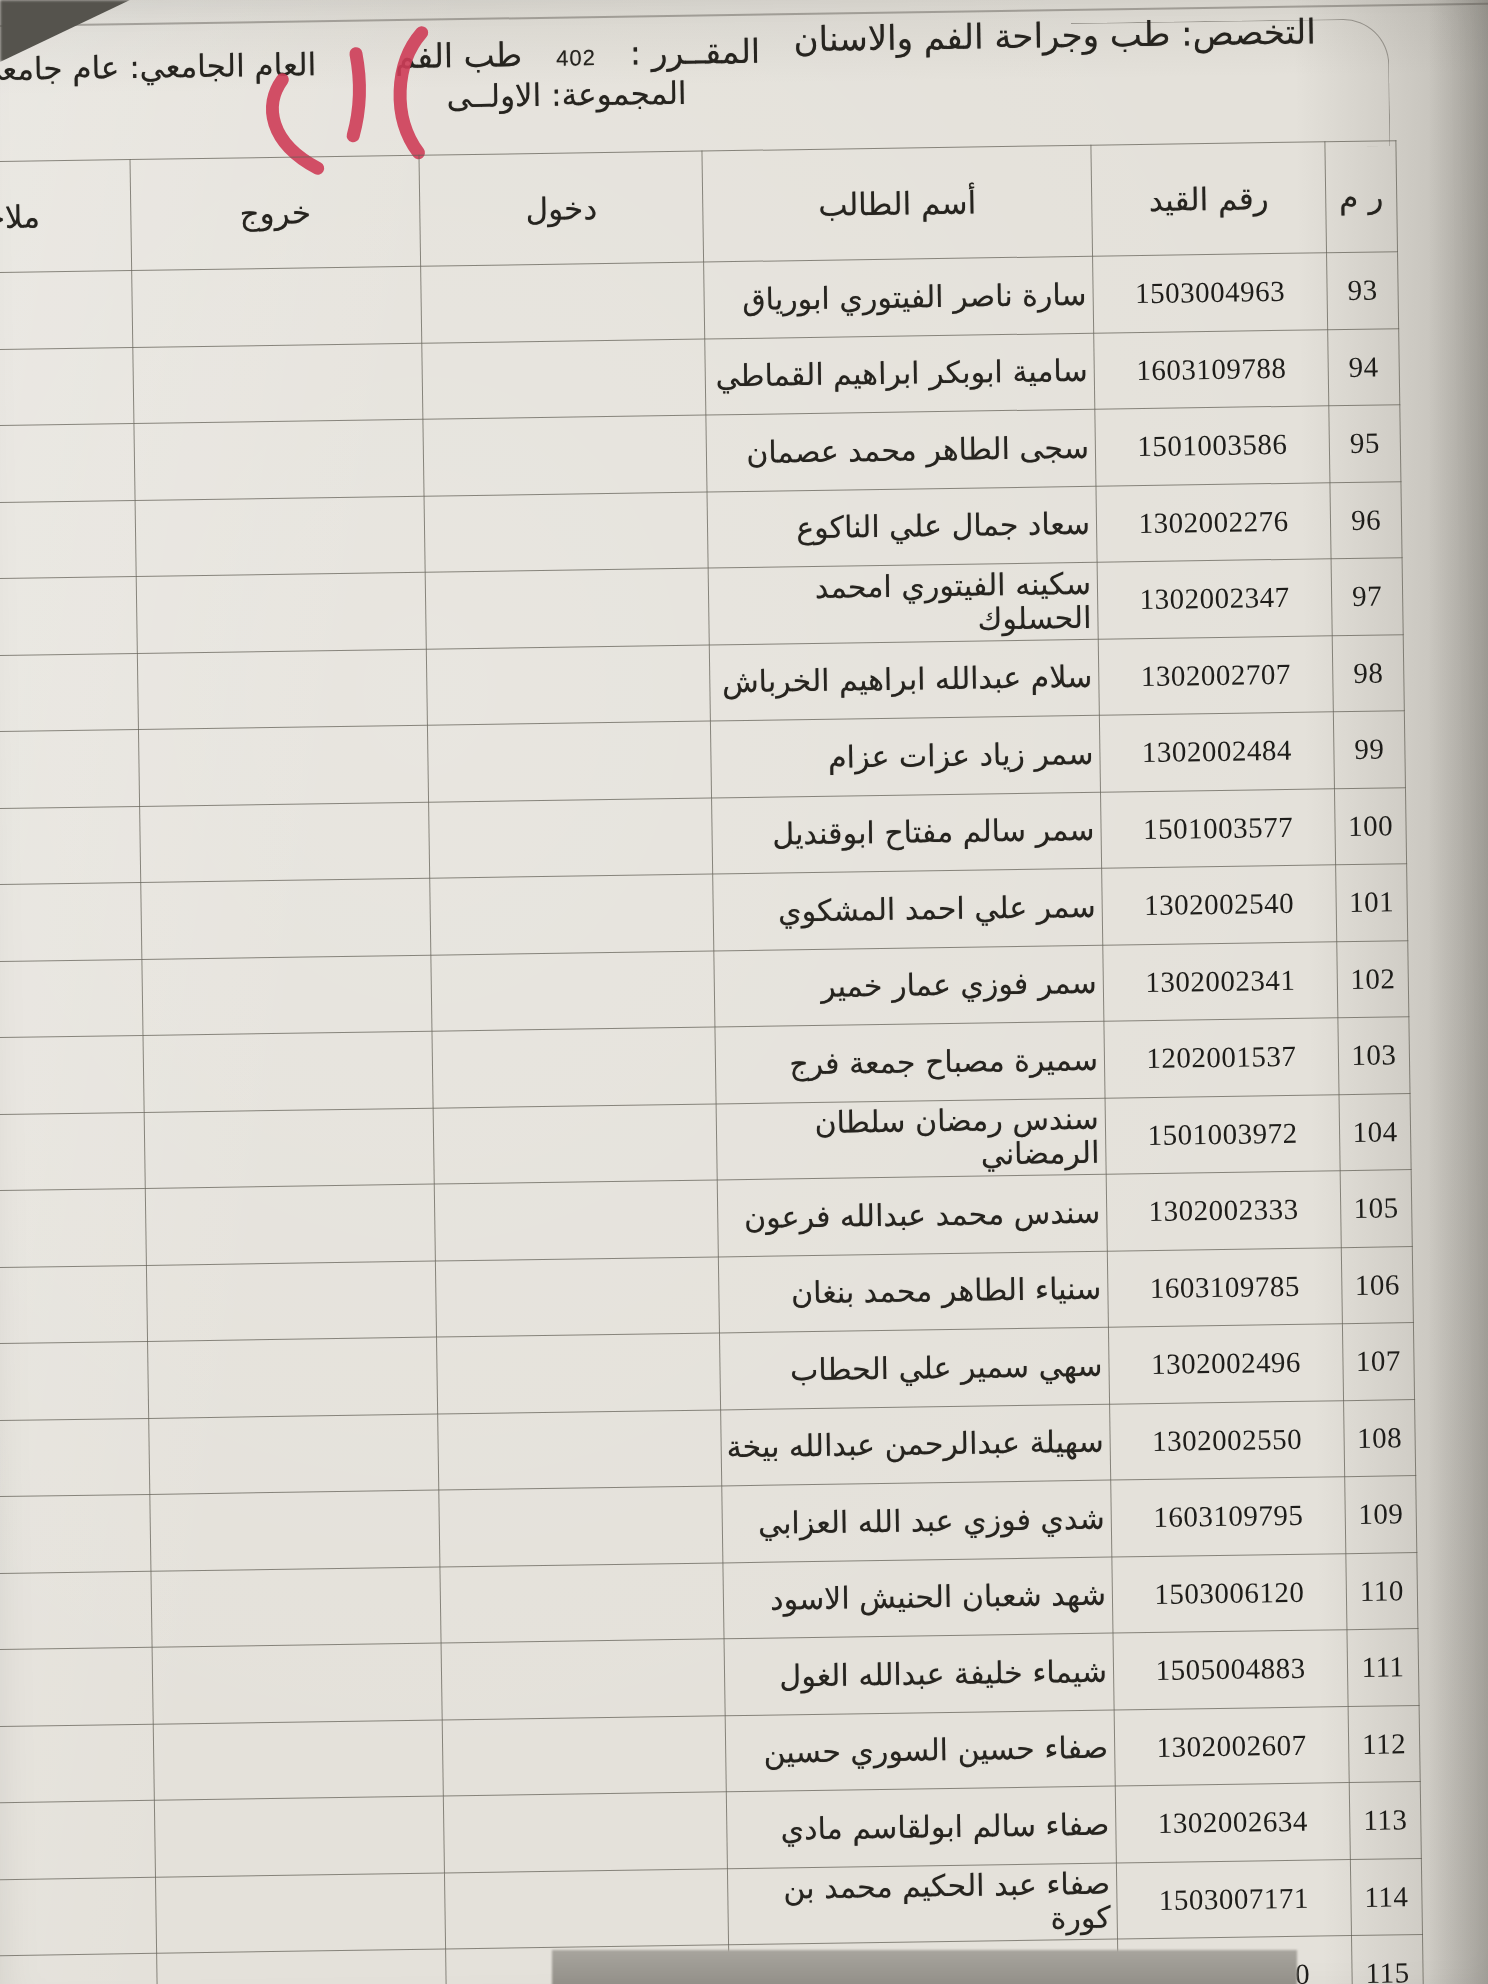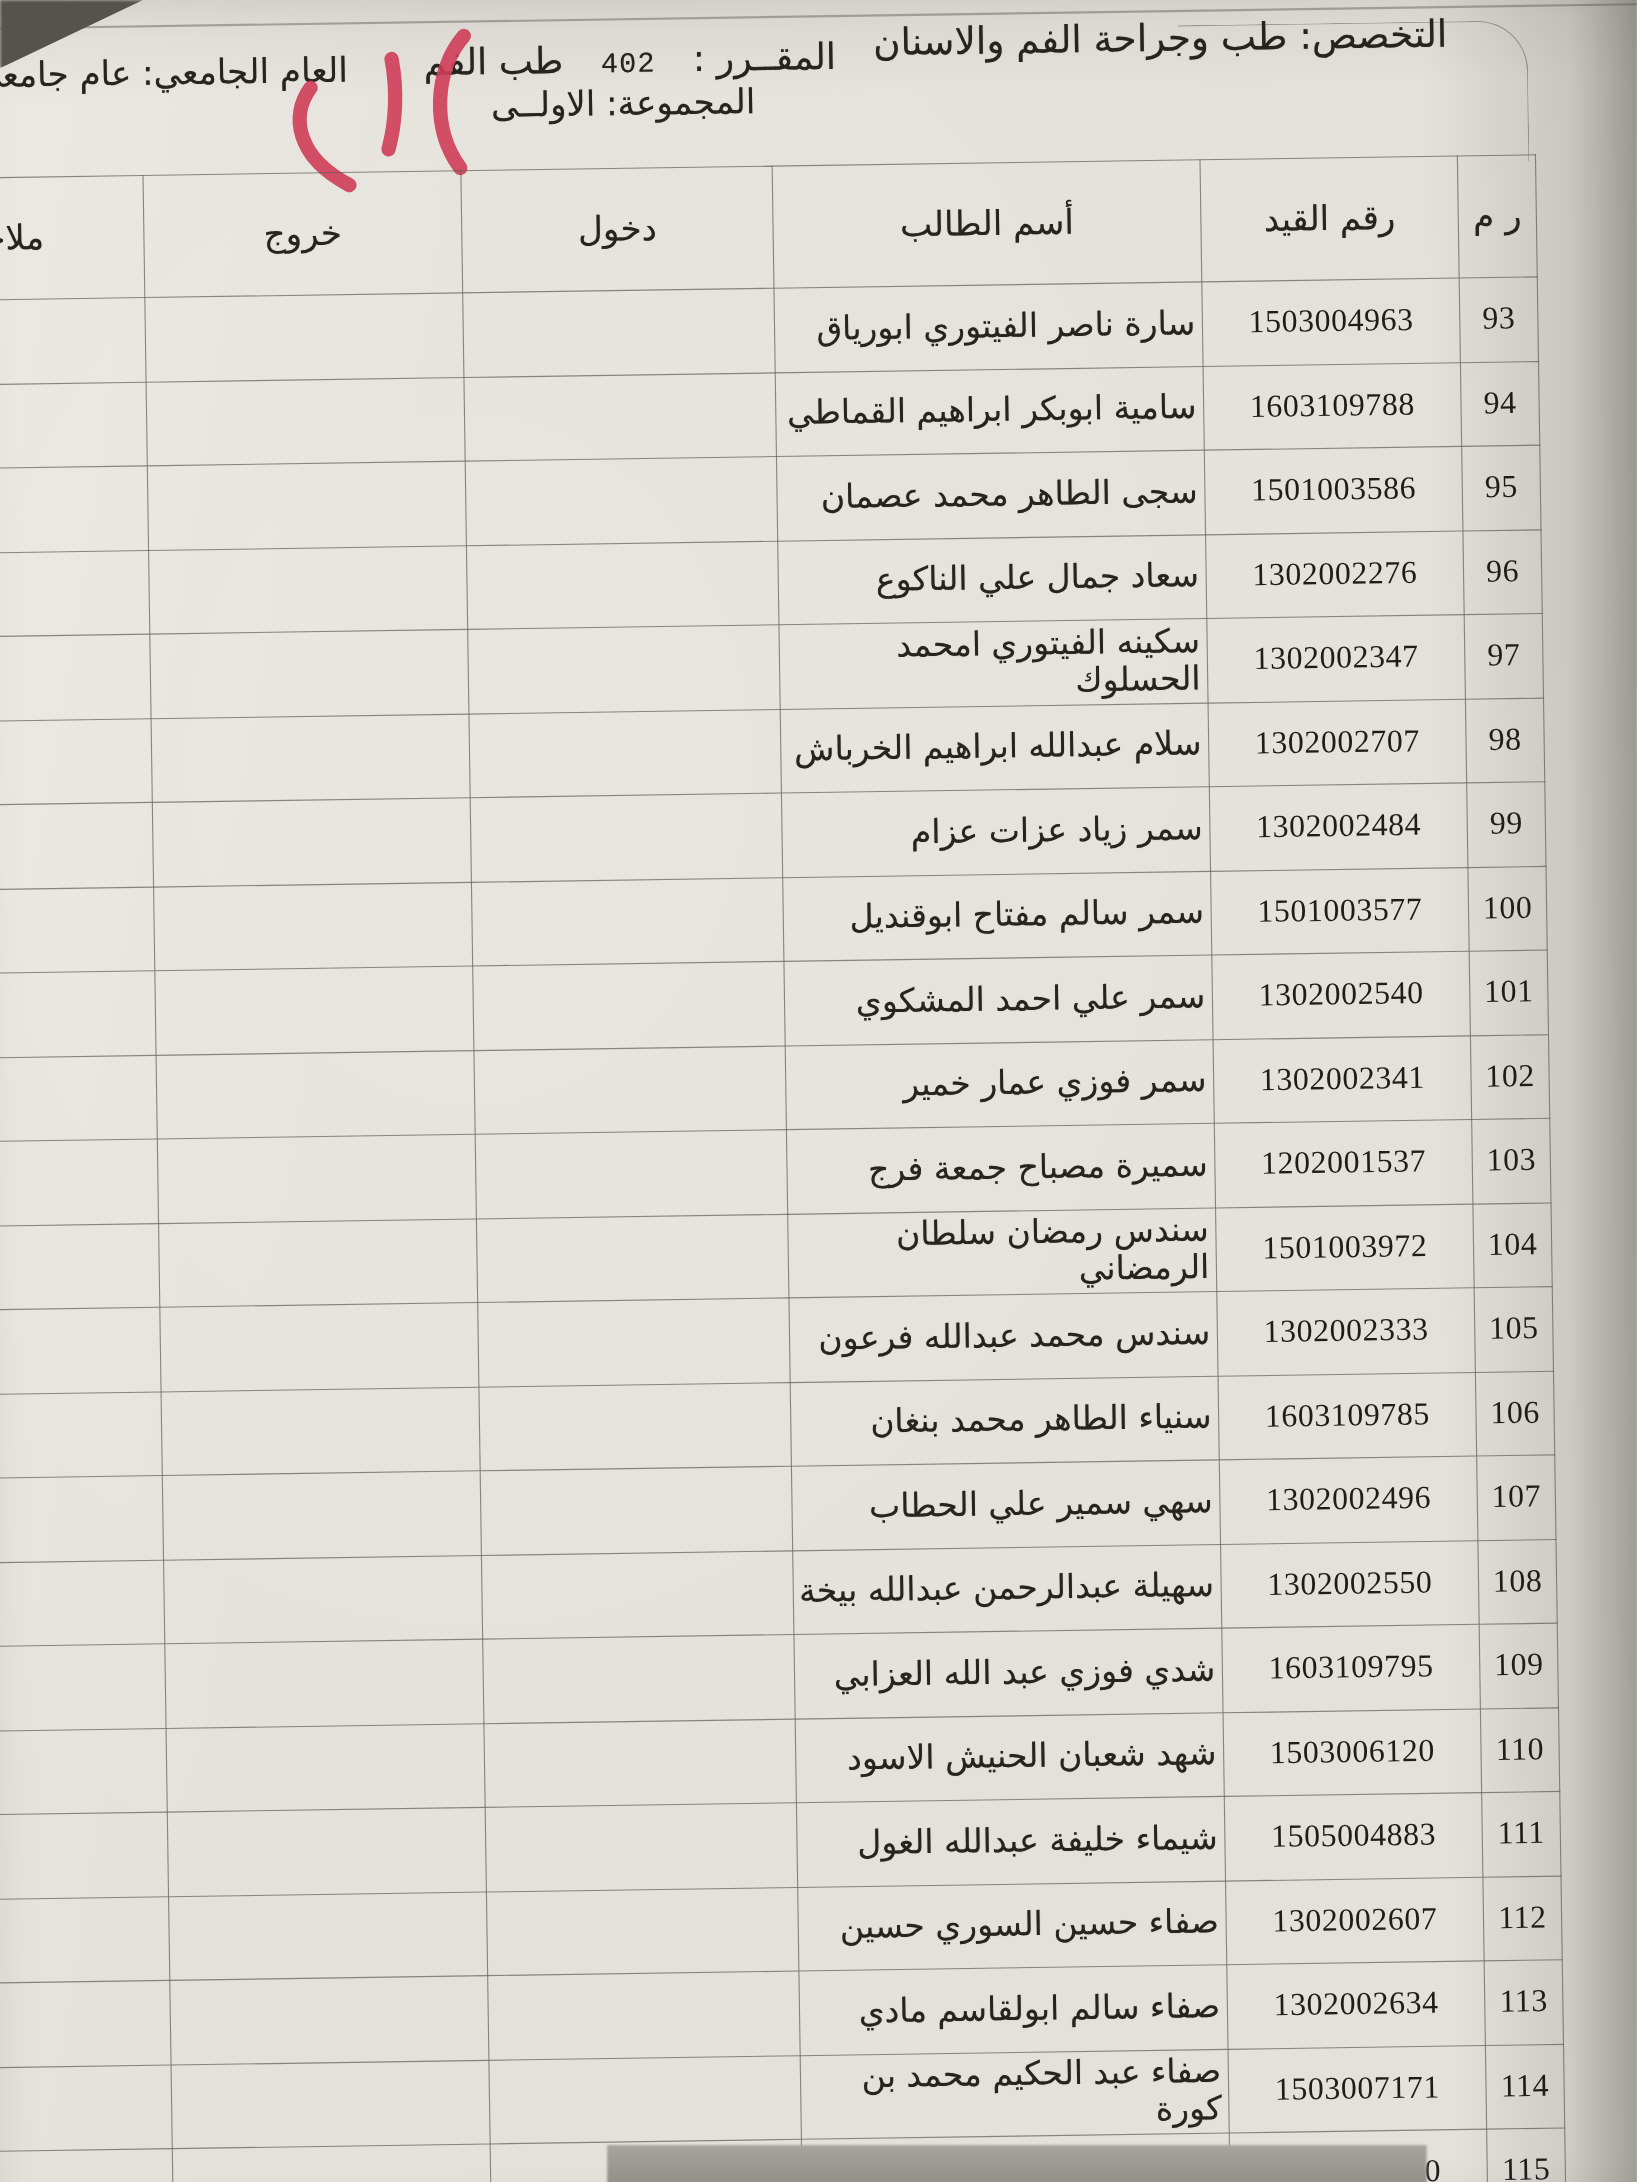--- a/index.html
+++ b/index.html
@@ -24,21 +24,21 @@
   .softline{position:absolute;background:rgba(98,95,87,.48);height:1.6px;}
   .frame{
     position:absolute;left:1125px;top:68px;width:317px;height:127px;
     border-top:1.6px solid rgba(100,97,89,.55);
     border-right:1.6px solid rgba(100,97,89,.55);
     border-top-right-radius:46px;
   }
   .hdtxt{position:absolute;white-space:nowrap;direction:rtl;text-shadow:0 0 .7px rgba(45,42,38,.55);}
   .t-spec{left:830px;top:60px;width:540px;text-align:right;font-size:34px;}
   .t-course{left:480px;top:72px;width:334px;display:flex;direction:rtl;justify-content:flex-start;align-items:baseline;gap:34px;font-size:33px;}
-  .t-course .code{font-family:Liberation Mono, monospace;font-size:26px;letter-spacing:1px;}
+  .t-course .code{font-family:Liberation Sans, sans-serif;font-size:22px;letter-spacing:1px;}
   .t-year{left:-12px;top:80px;width:382px;text-align:right;font-size:31px;}
   .t-group{left:498px;top:114px;width:242px;text-align:right;font-size:31px;}
   
   .redmark{position:absolute;left:300px;top:58px;width:210px;height:170px;}
   
   table.sheet-table{
     position:absolute;left:-118px;top:190px;width:1566px;
     border-collapse:collapse;table-layout:fixed;direction:rtl;
   }
   .sheet-table td,.sheet-table th{

